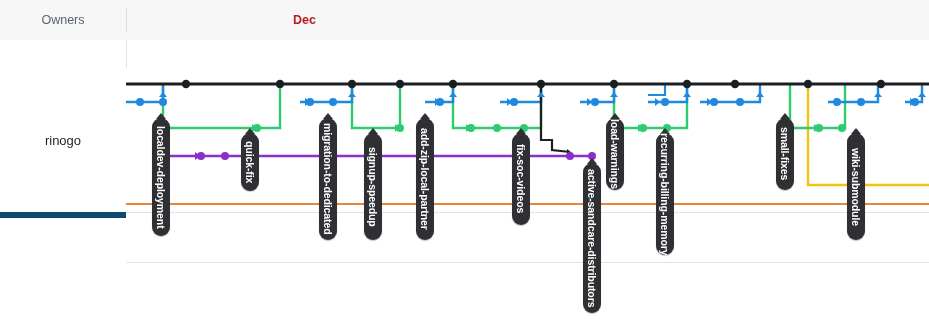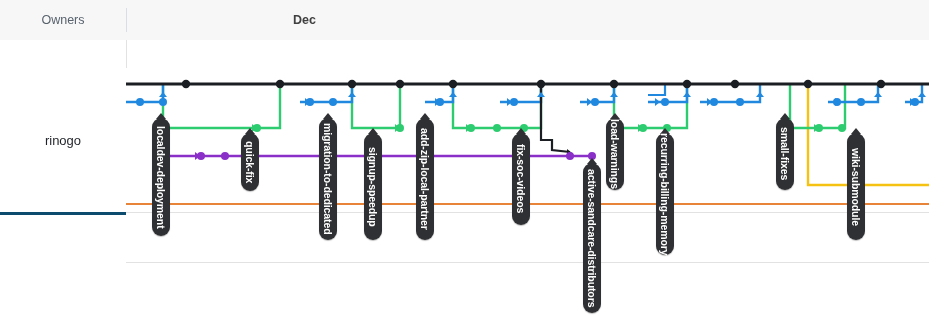--- a/index.html
+++ b/index.html
@@ -22,38 +22,38 @@
   .owners-label{
     position:absolute;left:0;top:0;width:126px;height:40px;
     display:flex;align-items:center;justify-content:center;
     font-size:12.5px;color:#59636e;
   }
   .hdr-vsplit{
     position:absolute;left:126px;top:8px;width:1px;height:24px;background:#d8dee4;
   }
   .month-name{
     position:absolute;top:0;height:40px;display:flex;align-items:center;
-    font-size:12.5px;font-weight:bold;color:#404040;
+    font-size:12.5px;font-weight:bold;color:#b91c1c;
   }
   .day-tick{
     position:absolute;top:40px;height:28px;
     display:flex;align-items:center;justify-content:center;
     font-size:12px;color:#59636e;transform:translateX(-50%);
     white-space:nowrap;
   }
 
   
   .owner-col{
     position:absolute;left:0;top:68px;width:126px;height:262px;
     border-right:1px solid #e2e2e2;background:#fff;
   }
   .owner-row{
     position:absolute;left:0;top:0;width:126px;height:144px;
     display:flex;align-items:center;justify-content:center;
-    font-size:13px;color:#1f2328;border-bottom:3px solid #0c4a6e;
+    font-size:13px;color:#1f2328;border-bottom:6px solid #0c4a6e;
   }
   .owner-row2{
     position:absolute;left:0;top:144px;width:126px;height:118px;
   }
 
   
   .canvas{
     position:absolute;left:126px;top:68px;width:803px;height:262px;
     overflow:hidden;background:#fff;
   }

